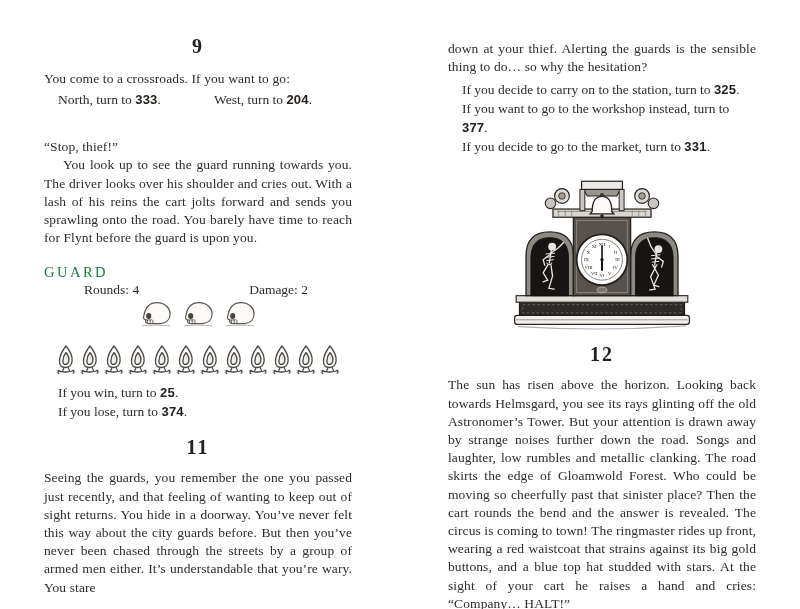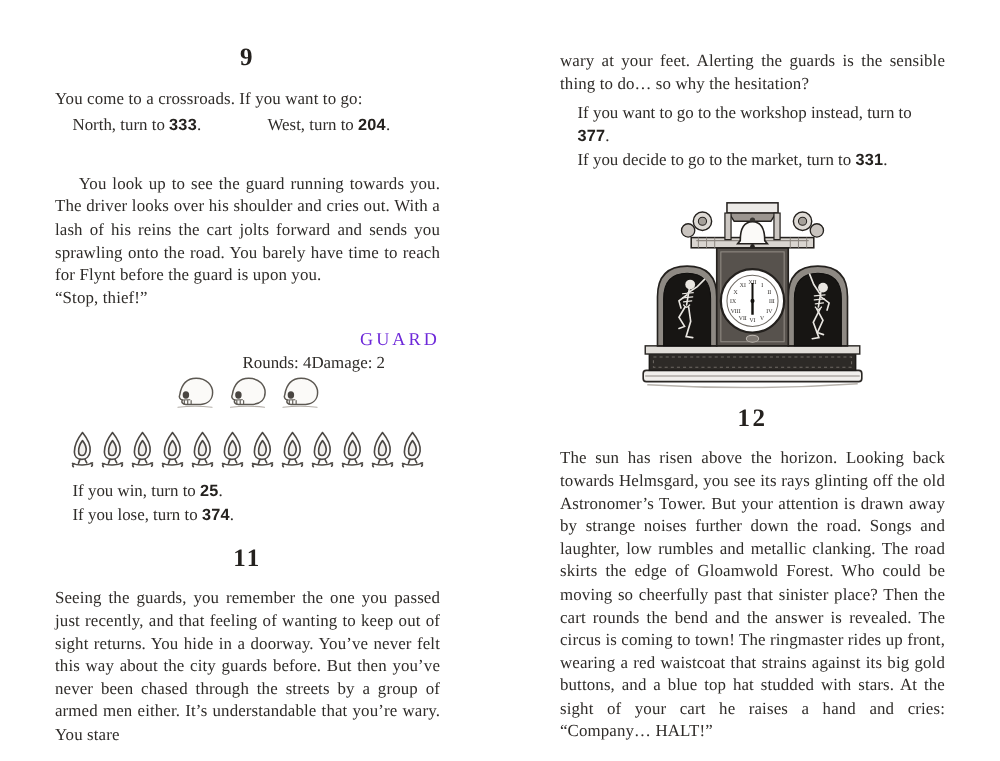--- a/index.html
+++ b/index.html
@@ -20,25 +20,25 @@
     letter-spacing:.1px;
   }
   .indent{text-indent:19px;}
   .choice-line{font-size:13.5px;line-height:19px;padding-left:14px;}
   .turn-num{
     font-family:"Liberation Sans","DejaVu Sans",sans-serif;
     font-weight:bold;font-size:13px;color:#24211e;letter-spacing:.2px;
   }
   .choice-grid{display:grid;grid-template-columns:156px 1fr;row-gap:0;margin-top:2px;}
   .combat-name{
-    text-align:right;font-size:14.5px;letter-spacing:2.5px;color:#6d28d9;
+    text-align:left;font-size:14.5px;letter-spacing:2.5px;color:#15803d;
     margin:0;line-height:18px;
   }
   .stats-row{
-    display:flex;justify-content:flex-end;font-size:13.5px;
+    display:flex;justify-content:space-between;font-size:13.5px;
     padding:0 44px 0 40px;line-height:18px;
   }
   .icon-row{display:flex;justify-content:center;align-items:flex-end;}
   .skull-icon-svg{width:40px;height:30px;margin:0 1px;}
   .flame-icon-svg{width:22px;height:31px;margin:0 1px;}
   .illustration-wrap{display:flex;justify-content:center;}
 </style>
 </head>
 <body>
 
@@ -66,22 +66,22 @@
   <h2 class="sec-heading">9</h2>
   <div style="height:12px"></div>
   <p class="body-text">You come to a crossroads. If you want to go:</p>
   <div class="choice-grid">
     <div class="choice-line"><span>North, turn to </span><span class="turn-num">333</span><span>.</span></div>
     <div class="choice-line"><span>West, turn to </span><span class="turn-num">204</span><span>.</span></div>
   </div>
 
   <div style="height:20px"></div>
   <div style="height:9px"></div>
+  <p class="body-text">“Stop, thief!”</p>
   <p class="body-text indent">You look up to see the guard running towards you. The driver looks over his shoulder and cries out. With a lash of his reins the cart jolts forward and sends you sprawling onto the road. You barely have time to reach for Flynt before the guard is upon you.</p>
-  <p class="body-text">“Stop, thief!”</p>
 
   <div style="height:16px"></div>
   <p class="combat-name">GUARD</p>
   <div class="stats-row">
     <span>Rounds: 4</span>
     <span>Damage: 2</span>
   </div>
   <div class="icon-row">
     <svg class="skull-icon-svg" viewBox="0 0 44 30">
         <use href="#skull-def"></use>
@@ -138,22 +138,23 @@
   <div class="choice-line"><span>If you lose, turn to </span><span class="turn-num">374</span><span>.</span></div>
 
   <div style="height:14px"></div>
   <h2 class="sec-heading">11</h2>
   <div style="height:10px"></div>
   <p class="body-text">Seeing the guards, you remember the one you passed just recently, and that feeling of wanting to keep out of sight returns. You hide in a doorway. You’ve never felt this way about the city guards before. But then you’ve never been chased through the streets by a group of armed men either. It’s understandable that you’re wary. You stare</p>
 </div>
 
 <div class="page" id="right-page">
   <div style="height:40px"></div>
-  <p class="body-text">wary at your feet. Alerting the guards is the sensible thing to do… so why the hesitation?</p>
+  <p class="body-text">down at your thief. Alerting the guards is the sensible thing to do… so why the hesitation?</p>
   <div style="height:4px"></div>
+  <div class="choice-line"><span>If you decide to carry on to the station, turn to </span><span class="turn-num">325</span><span>.</span></div>
   <div class="choice-line"><span>If you want to go to the workshop instead, turn to </span><span class="turn-num">377</span><span>.</span></div>
   <div class="choice-line"><span>If you decide to go to the market, turn to </span><span class="turn-num">331</span><span>.</span></div>
 
   <div style="height:22px"></div>
   <div class="illustration-wrap">
     <svg width="188" height="152" viewBox="0 0 230 186">
 
       <path d="M12 182 Q115 188 218 181" fill="none" stroke="#b7b2ac" stroke-width="1.5"></path>
 
       <rect x="8" y="168" width="214" height="11" rx="3" fill="#f1efec" stroke="#2a2724" stroke-width="1.6"></rect>

